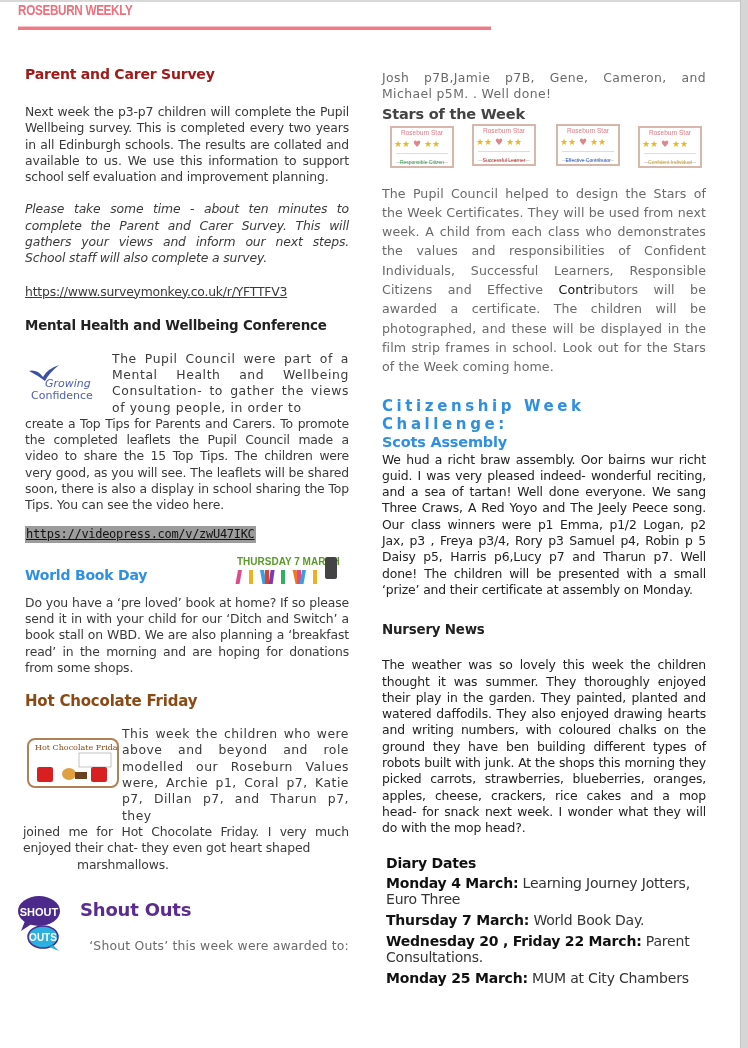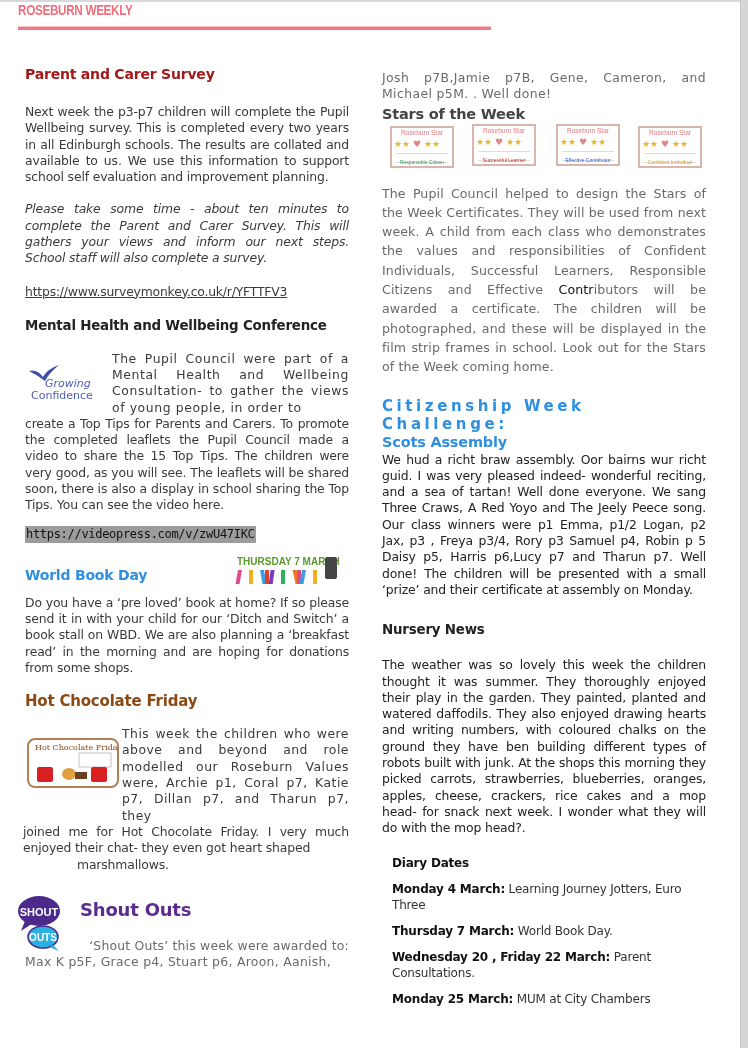--- a/index.html
+++ b/index.html
@@ -44,21 +44,21 @@
   .h-brown { color:#8b4a14; font-size:15px; }
   .h-purple { color:#5b2b8f; font-size:18px; }
   .h-grey { color:#444; font-size:14.5px; }
 
   .link {
     font-size:12.4px; color:#3a3a3a; text-decoration:underline; letter-spacing:-0.2px;
     cursor:pointer;
   }
   .code-link {
     display:inline-block; font-family:"DejaVu Sans Mono", monospace; font-size:12px;
-    background:#9c9c9c; color:#111; padding:1px 1px 2px 1px;
+    background:#9c9c9c; color:#111; text-decoration:underline; padding:1px 1px 2px 1px;
     letter-spacing:-0.3px; cursor:pointer;
   }
 
   .abs { position:absolute; }
 
   
   .gc-logo { position:absolute; width:74px; height:44px; }
   .gc-logo svg { width:100%; height:100%; }
 
   .wbd-img { position:absolute; width:106px; height:36px; }
@@ -68,21 +68,21 @@
   .cert {
     position:absolute; width:64px; height:42px; box-sizing:border-box;
     border:2px solid #d7b7ab; background:#fff; overflow:hidden;
   }
   .cert .cert-title { position:absolute; left:2px; right:2px; top:1px; height:8px; color:#e07a85; font-size:6.5px; text-align:center; font-family:Liberation Sans, sans-serif; line-height:8px;}
   .cert .cert-foot { position:absolute; left:2px; right:2px; bottom:1px; height:6px; font-size:5px; text-align:center; line-height:6px; font-family:"Liberation Sans", sans-serif; }
   .cert .stars { position:absolute; left:2px; right:2px; top:9px; height:14px; }
   .cert .lines { position:absolute; left:4px; right:4px; top:25px; height:8px; border-top:1px solid #ddd; border-bottom:1px solid #ddd; }
 
   .diary-line {
-    font-size:12px; line-height:16px; color:#333; letter-spacing:-0.2px; margin:10px;
+    font-size:14px; line-height:16px; color:#333; letter-spacing:-0.2px; margin:4px;
   }
   .diary-line b { color:#111; }
 </style>
 </head>
 <body>
 
 <div class="page">
   <div class="topline"></div>
   <div class="masthead">ROSEBURN WEEKLY</div>
   <div class="abs" style="left:18px;top:26px;width:473px;height:3px;background:#ef7a85;border-top:1px solid #f7c0c5;"></div>
@@ -164,21 +164,20 @@
           <ellipse cx="22" cy="16" rx="21" ry="15" fill="#4b2a8c"></ellipse>
           <path d="M8 26 L4 36 L16 28Z" fill="#4b2a8c"></path>
           <text x="22" y="21" font-size="11" font-weight="bold" fill="#fff" text-anchor="middle" font-family="Liberation Sans, sans-serif">SHOUT</text>
           <ellipse cx="26" cy="42" rx="15" ry="11" fill="#2cb0e0" stroke="#4b2a8c" stroke-width="1.5"></ellipse>
           <path d="M36 50 L42 56 L32 52Z" fill="#2cb0e0"></path>
           <text x="26" y="46" font-size="10" font-weight="bold" fill="#fff" text-anchor="middle" font-family="Liberation Sans, sans-serif">OUTS</text>
         </svg>
       </div>
       <h2 class="h h-purple" style="margin-left:55px; padding-top:16px;">Shout Outs</h2>
       <p class="para grey" style="margin-top:18px; text-align:right; letter-spacing:0.2px;">‘Shout Outs’ this week were awarded to:</p>
-      <p class="para grey" style="letter-spacing:0.3px;">Max K p5F, Grace p4, Stuart p6, Aroon, Aanish,</p>
     </section>
   </div>
 
   <div class="col col-right">
     <p class="para grey" style="letter-spacing:0.4px;">Josh p7B,Jamie p7B, Gene, Cameron, and Michael p5M. . Well done!</p>
 
     <section>
       <h2 class="h h-grey" style="margin-top:3px;">Stars of the Week</h2>
       <div style="position:relative; height:52px; margin-top:2px;">
         <div class="cert" style="left:8px; top:2px;">

